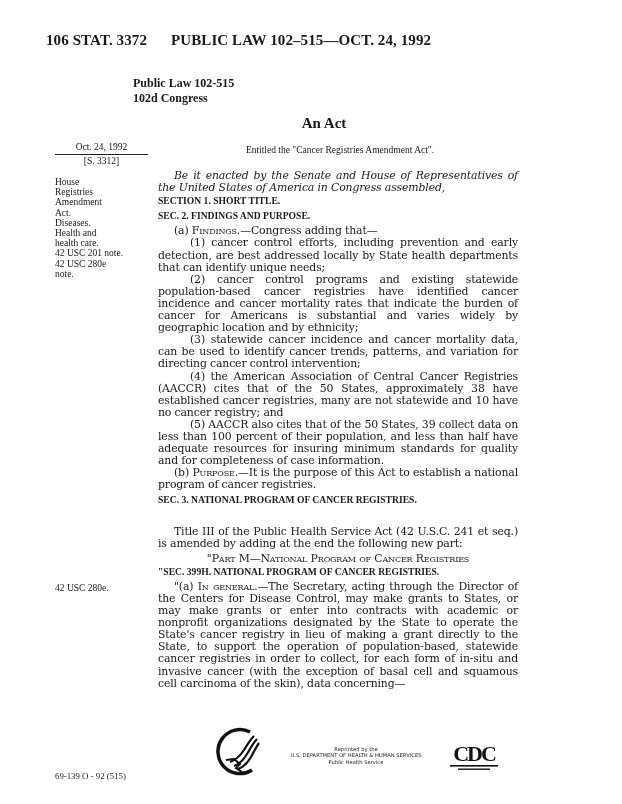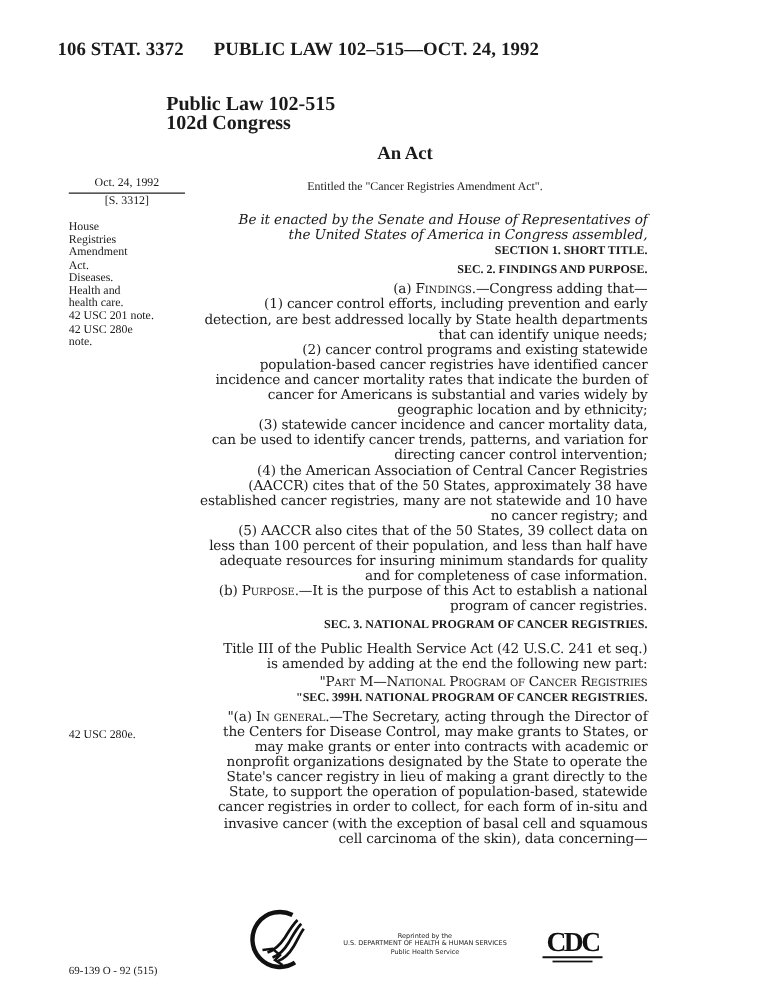--- a/index.html
+++ b/index.html
@@ -12,21 +12,21 @@
   .running-head {
     top: 32px; left: 0; width: 622px; height: 18px;
     font-family: "Liberation Serif", serif; font-weight: bold; font-size: 15px;
     letter-spacing: 0.1px;
   }
   .running-head .stat { position: absolute; left: 46px; top: 0; }
   .running-head .pl { position: absolute; left: 171px; top: 0; }
 
   .law-title {
     left: 133px; top: 76px;
-    font-family: "Liberation Serif", serif; font-weight: bold; font-size: 16px; line-height: 15px;
+    font-family: "Liberation Serif", serif; font-weight: bold; font-size: 12px; line-height: 15px;
   }
   .act-heading {
     left: 0; width: 622px; top: 115px; text-align: center;
     padding-left: 26px; box-sizing: border-box;
     font-family: "Liberation Serif", serif; font-weight: bold; font-size: 15px;
   }
 
   .margin-date {
     left: 55px; top: 142px; width: 93px; text-align: center;
     font-family: "Liberation Serif", serif; font-size: 9.5px; line-height: 11px;
@@ -47,32 +47,32 @@
   .entitled {
     left: 150px; width: 380px; top: 145px; text-align: center;
     font-family: "Liberation Serif", serif; font-size: 9.5px;
   }
 
   .body-col {
     left: 158px; width: 360px;
     font-size: 10.9px; line-height: 12.1px; text-align: justify;
     letter-spacing: -0.15px;
   }
-  .body-col p { margin: 0; text-align: right; }
+  .body-col p { margin: 0; }
   .indent1 { text-indent: 16px; }
   .indent2 { text-indent: 32px; }
   .sec-head {
     font-family: "Liberation Serif", serif; font-weight: bold; font-size: 9.6px;
     letter-spacing: 0; margin: 0; text-align: left;
   }
   .enacted { font-style: italic; }
   .smallcaps { font-variant: small-caps; }
   .center-line { text-align: center; font-variant: small-caps; }
 
-  .footer-logos { left: 0; top: 720px; width: 570px; height: 70px; }
+  .footer-logos { left: 16px; top: 720px; width: 570px; height: 70px; }
   .hhs-logo { position: absolute; left: 196px; top: 4px; width: 54px; height: 54px; }
   .reprinted {
     position: absolute; left: 250px; width: 180px; top: 26px; text-align: center;
     font-family: "DejaVu Sans", sans-serif; font-size: 5.2px; line-height: 6.4px;
   }
   .cdc-logo { position: absolute; left: 432px; top: 22px; width: 52px; height: 30px; }
   .print-code {
     left: 55px; top: 771px;
     font-family: "Liberation Serif", serif; font-size: 8.8px;
   }
@@ -120,21 +120,21 @@
   <p class="sec-head" style="margin-top:1px;">SECTION 1. SHORT TITLE.</p>
   <p class="sec-head" style="margin-top:3px;">SEC. 2. FINDINGS AND PURPOSE.</p>
   <p class="indent1" style="margin-top:3px;"><span>(a) </span><span class="smallcaps">Findings</span><span>.—Congress adding that—</span></p>
   <p class="indent2">(1) cancer control efforts, including prevention and early detection, are best addressed locally by State health departments that can identify unique needs;</p>
   <p class="indent2">(2) cancer control programs and existing statewide population-based cancer registries have identified cancer incidence and cancer mortality rates that indicate the burden of cancer for Americans is substantial and varies widely by geographic location and by ethnicity;</p>
   <p class="indent2">(3) statewide cancer incidence and cancer mortality data, can be used to identify cancer trends, patterns, and variation for directing cancer control intervention;</p>
   <p class="indent2">(4) the American Association of Central Cancer Registries (AACCR) cites that of the 50 States, approximately 38 have established cancer registries, many are not statewide and 10 have no cancer registry; and</p>
   <p class="indent2">(5) AACCR also cites that of the 50 States, 39 collect data on less than 100 percent of their population, and less than half have adequate resources for insuring minimum standards for quality and for completeness of case information.</p>
   <p class="indent1"><span>(b) </span><span class="smallcaps">Purpose</span><span>.—It is the purpose of this Act to establish a national program of cancer registries.</span></p>
   <p class="sec-head" style="margin-top:3px;">SEC. 3. NATIONAL PROGRAM OF CANCER REGISTRIES.</p>
-  <p class="indent1" style="margin-top:6px;">Title III of the Public Health Service Act (42 U.S.C. 241 et seq.) is amended by adding at the end the following new part:</p>
+  <p class="indent1" style="margin-top:19px;">Title III of the Public Health Service Act (42 U.S.C. 241 et seq.) is amended by adding at the end the following new part:</p>
   <p class="center-line" style="margin-top:3px;">"Part M—National Program of Cancer Registries</p>
   <p class="sec-head" style="margin-top:1px;">"SEC. 399H. NATIONAL PROGRAM OF CANCER REGISTRIES.</p>
   <p class="indent1" style="margin-top:3px;"><span>"(a) </span><span class="smallcaps">In general</span><span>.—The Secretary, acting through the Director of the Centers for Disease Control, may make grants to States, or may make grants or enter into contracts with academic or nonprofit organizations designated by the State to operate the State's cancer registry in lieu of making a grant directly to the State, to support the operation of population-based, statewide cancer registries in order to collect, for each form of in-situ and invasive cancer (with the exception of basal cell and squamous cell carcinoma of the skin), data concerning—</span></p>
 </div>
 
 <div class="abs footer-logos">
   <svg class="hhs-logo" viewBox="0 0 54 54">
     <path d="M38 8 A22 22 0 1 0 40 46" fill="none" stroke="#111" stroke-width="3.5"></path>
     <path d="M18 38 C24 36 28 32 32 26 C35 21 38 16 42 12" fill="none" stroke="#111" stroke-width="2.2"></path>
     <path d="M22 42 C28 40 32 35 35 30 C38 25 41 19 45 15" fill="none" stroke="#111" stroke-width="2.2"></path>

